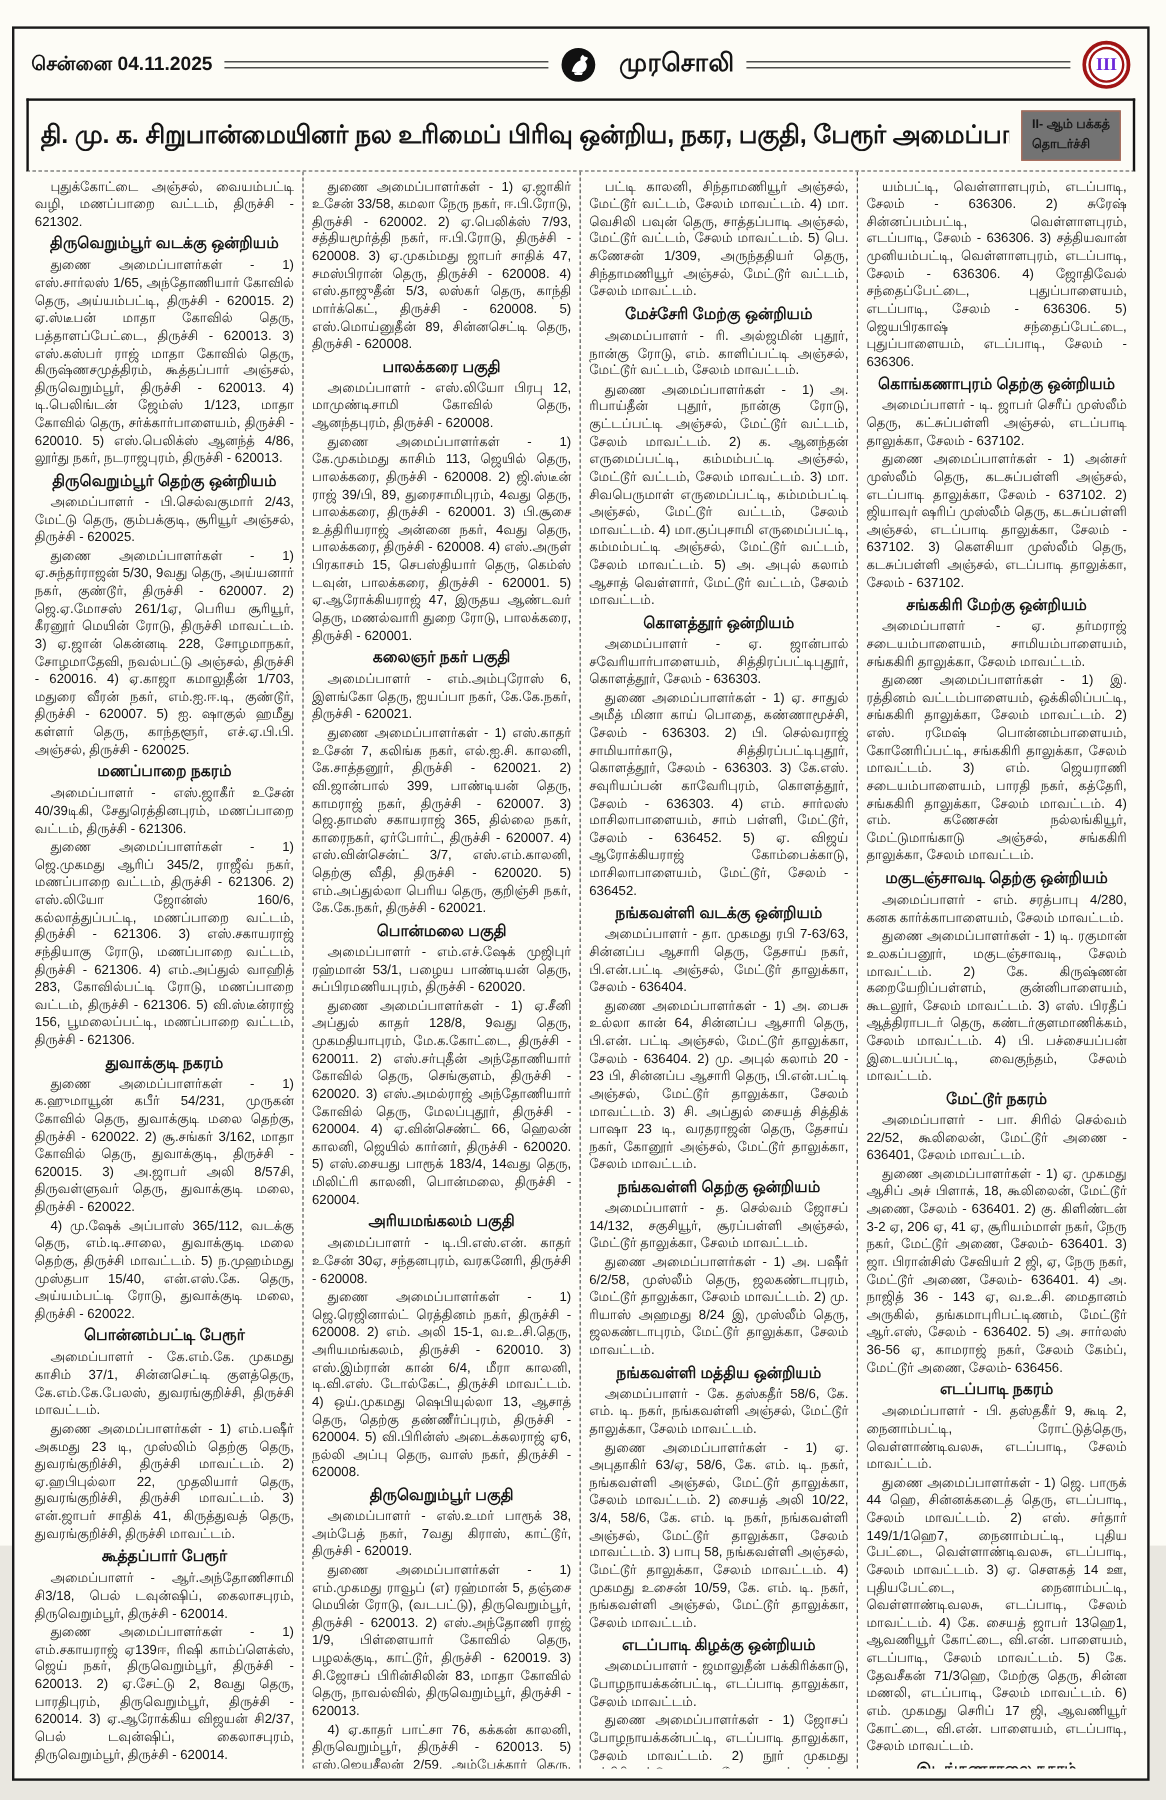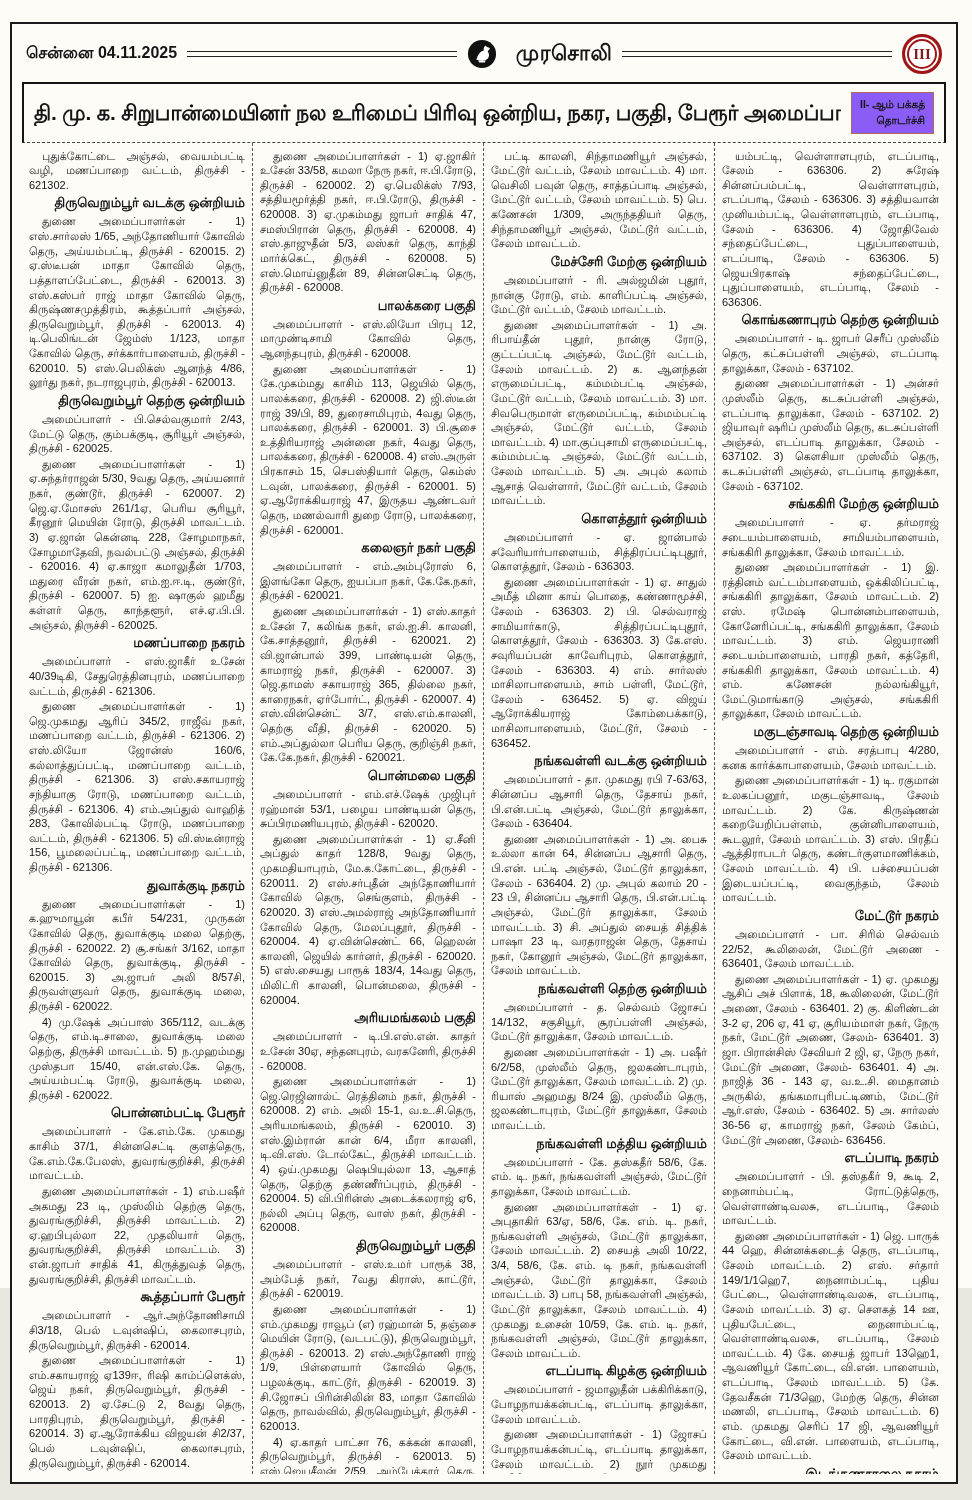--- a/index.html
+++ b/index.html
@@ -30,53 +30,53 @@
   .rule{flex:1;height:4px;border-top:1px solid #222;border-bottom:1px solid #222;}
   .masthead{display:flex;align-items:center;gap:19px;white-space:nowrap;}
   .logo{width:30px;height:30px;display:inline-block;}
   .masthead-title{font-weight:bold;font-size:21px;letter-spacing:.5px;}
   .pagenum{
     width:34px;height:34px;border-radius:50%;
     border:3px solid #a01515;background:#fff;
     box-shadow:inset 0 0 0 2px #fff, inset 0 0 0 4px #a01515;
     display:flex;align-items:center;justify-content:center;
     font-family:"Liberation Serif",serif;
-    font-weight:bold;font-size:15px;color:#7f1d1d;flex:0 0 auto;
+    font-weight:bold;font-size:15px;color:#6d28d9;flex:0 0 auto;
   }
   
   .headline-row{
     margin:0 10px;border:2px solid #141414;border-bottom:1px dashed #444;
     display:flex;align-items:center;gap:10px;
     padding:8px 10px;background:#fdfcf6;
   }
   .headline{
     flex:1;margin:0;font-size:21px;font-weight:bold;line-height:1.25;
     letter-spacing:-0.2px;white-space:nowrap;overflow:hidden;
   }
   .cont-box{
-    flex:0 0 auto;background:#8b5cf6;border:1px solid #b06a55;
-    font-size:10.5px;font-weight:bold;text-align:right;
+    flex:0 0 auto;background:#737373;border:1px solid #b06a55;
+    font-size:10.5px;font-weight:bold;text-align:left;
     padding:4px 8px;line-height:1.5;
   }
   
   .cols{
     flex:1;display:flex;margin:0 10px 8px 10px;overflow:hidden;
   }
   .col{
     width:25%;box-sizing:border-box;padding:6px 7px 4px 7px;
     border-right:1px dashed #555;overflow:hidden;
   }
   .col:last-child{border-right:none;}
   .col p.para{
     margin:0 0 1px 0;font-size:11px;line-height:1.33;
     text-align:justify;text-indent:13px;
     word-break:break-word;
   }
   .col h3.heading{
-    margin:3px 0 2px 0;font-size:13px;text-align:right;font-weight:bold;
+    margin:3px 0 2px 0;font-size:13px;text-align:center;font-weight:bold;
   }
 </style>
 </head>
 <body>
 
 <div class="sheet">
   <div class="outerbox">
 
     <div class="topbar">
       <span class="dateline">சென்னை 04.11.2025</span>

